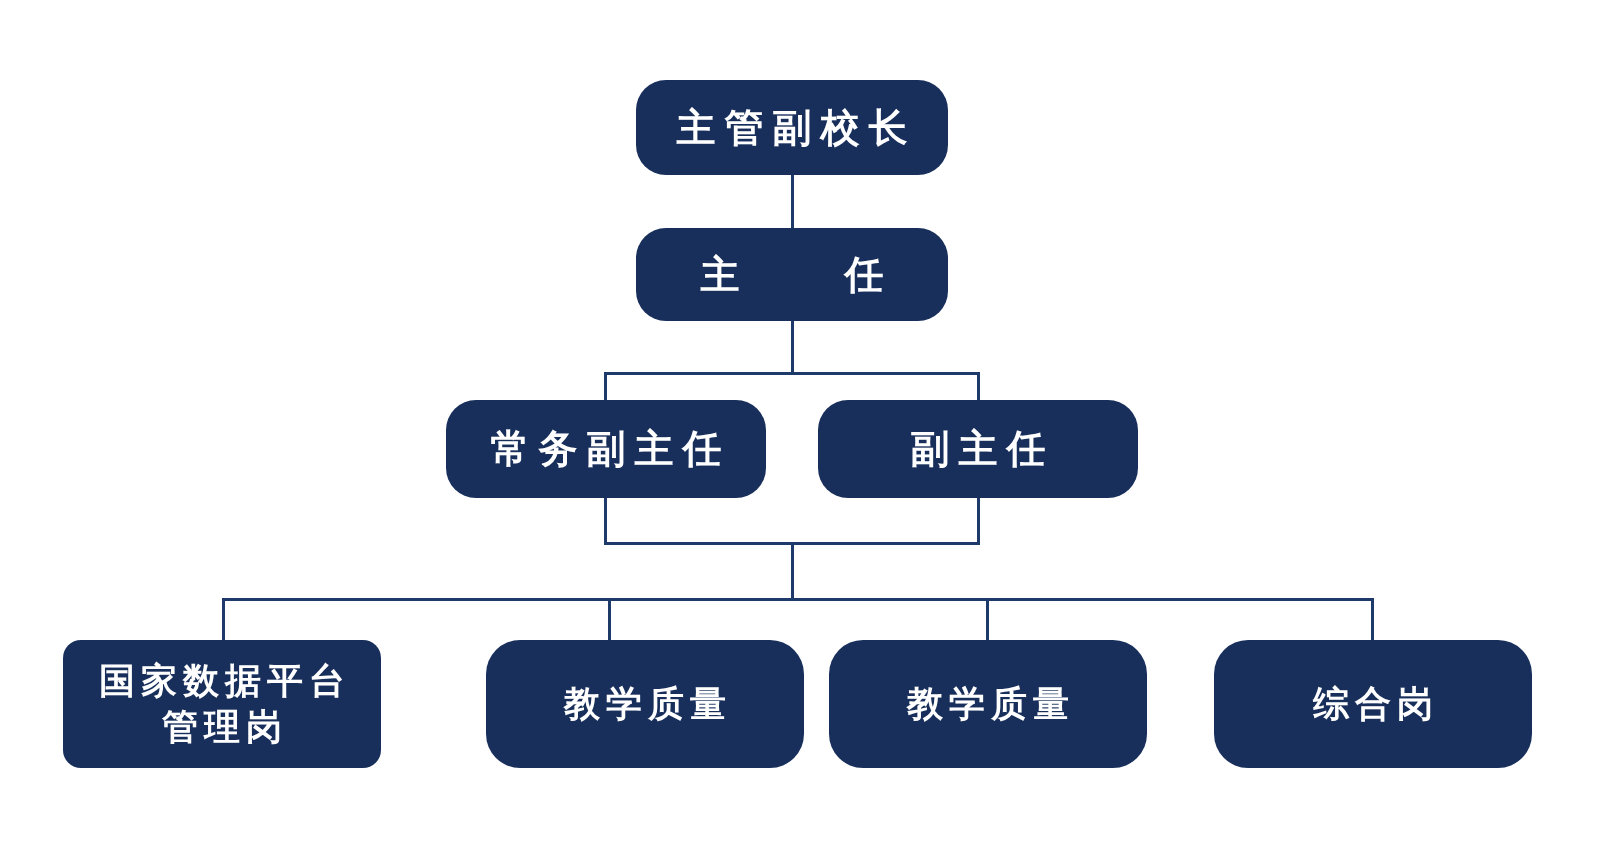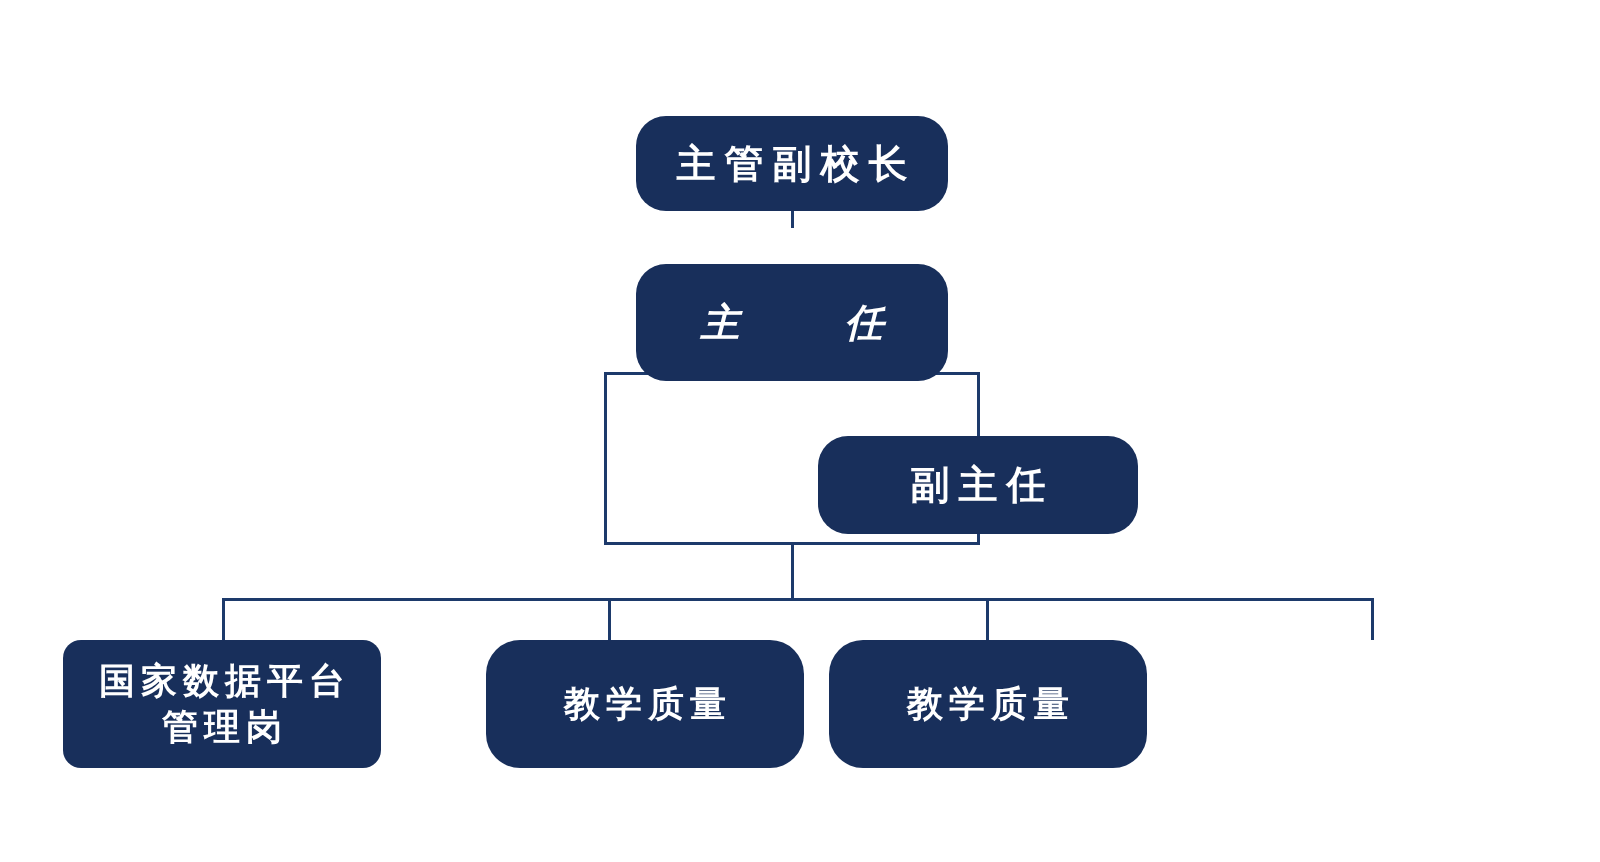--- a/index.html
+++ b/index.html
@@ -21,41 +21,41 @@
     border-radius: 30px;
     display: flex;
     flex-direction: column;
     align-items: center;
     justify-content: center;
     text-align: center;
     font-weight: bold;
     z-index: 2;
   }
   .box .lbl { display: block; white-space: pre; }
-  .big  { font-size: 39px; letter-spacing: 9px; margin-top: 36px; }
+  .big  { font-size: 39px; letter-spacing: 9px; }
   .big  .lbl { margin-right: -9px; }
   .small{ font-size: 36px; letter-spacing: 6px; line-height: 1.28; }
   .small .lbl { margin-right: -6px; }
 
   .vline, .hline {
     position: absolute;
     background: var(--line, #1d3a6b);
     z-index: 1;
   }
   .frame {
     position: absolute;
     border: 3px solid var(--line, #1d3a6b);
     box-sizing: border-box;
     z-index: 1;
     background: transparent;
   }
 
   
   #n1   { left: 636px;  top: 80px;  width: 312px; height: 95px; }
-  #n2   { left: 636px;  top: 228px; width: 312px; height: 117px; font-style: italic; }
+  #n2   { left: 636px;  top: 228px; width: 312px; height: 93px; }
   #n3a  { left: 446px;  top: 400px; width: 320px; height: 98px; }
   #n3b  { left: 818px;  top: 400px; width: 320px; height: 98px; }
   #n4a  { left: 63px;   top: 640px; width: 318px; height: 128px; border-radius: 18px; }
   #n4b  { left: 450px;  top: 640px; width: 318px; height: 128px; border-radius: 34px; margin-left: 36px; }
   #n4c  { left: 829px;  top: 640px; width: 318px; height: 128px; border-radius: 34px; }
   #n4d  { left: 1214px; top: 640px; width: 318px; height: 128px; border-radius: 34px; }
 
   
   #c1      { left: 791px;  top: 175px; width: 3px;    height: 53px; }
   #c2      { left: 791px;  top: 321px; width: 3px;    height: 51px; }
@@ -79,20 +79,23 @@
   <div class="vline" id="c1"></div>
 
   <div class="box big" id="n2">
     <span class="lbl">主　　任</span>
   </div>
 
   <div class="vline" id="c2"></div>
 
   <div class="frame" id="frame"></div>
 
+  <div class="box big" id="n3a">
+    <span class="lbl">常务副主任</span>
+  </div>
   <div class="box big" id="n3b">
     <span class="lbl">副主任</span>
   </div>
 
   <div class="vline" id="c3"></div>
 
   <div class="hline" id="bracket"></div>
   <div class="vline" id="d1"></div>
   <div class="vline" id="d2"></div>
   <div class="vline" id="d3"></div>
@@ -102,14 +105,18 @@
     <span class="lbl">国家数据平台</span>
     <span class="lbl">管理岗</span>
   </div>
   <div class="box small" id="n4b">
     <span class="lbl">教学质量</span>
   </div>
   <div class="box small" id="n4c">
     <span class="lbl">教学质量</span>
     <span class="lbl"></span>
   </div>
+  <div class="box small" id="n4d">
+    <span class="lbl">综合岗</span>
+    <span class="lbl"></span>
+  </div>
 
 </div>
 
 </body></html>

